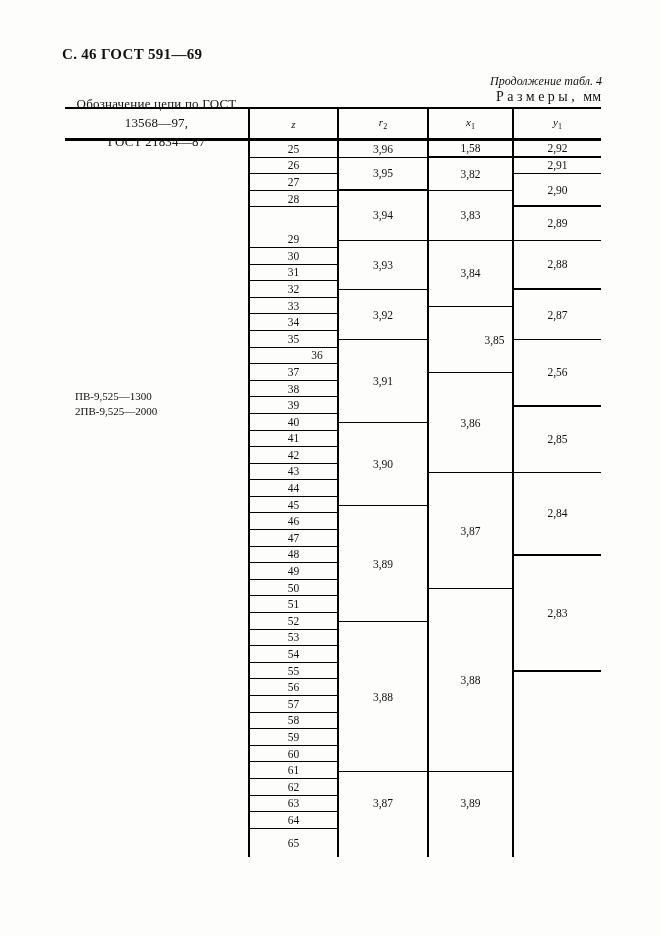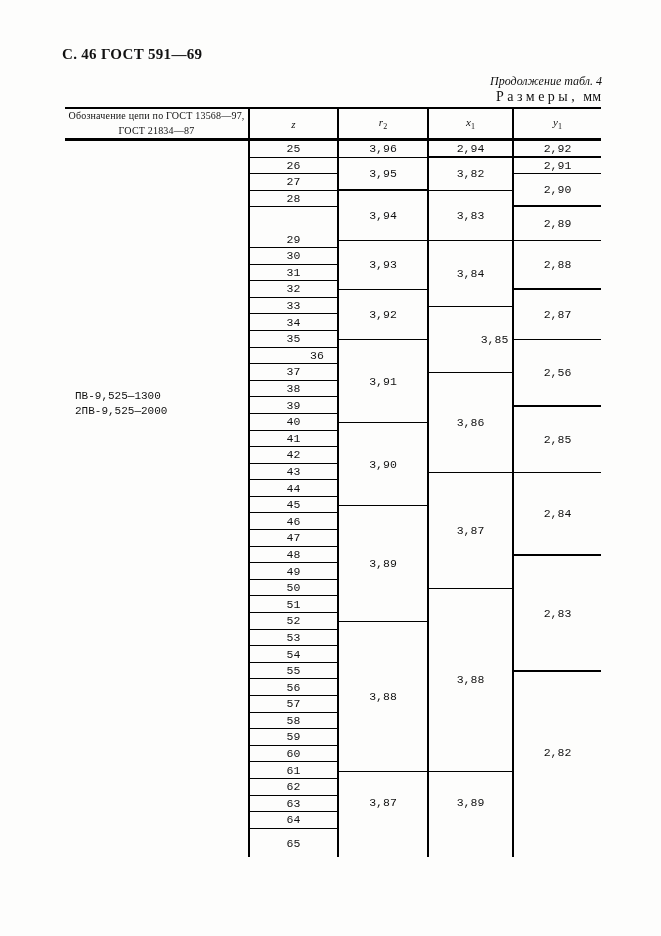--- a/index.html
+++ b/index.html
@@ -33,31 +33,31 @@
     display:flex;
     border-top:2px solid #000;
     border-bottom:3px solid #000;
     height:34px;box-sizing:border-box;
   }
   .hcell{
     display:flex;flex-direction:column;justify-content:center;align-items:center;
     box-sizing:border-box;text-align:center;
   }
   .hcell.bordered{border-left:2px solid #000;}
-  .hcell .small{font-size:10px;line-height:1.45;letter-spacing:0.2px;}
+  .hcell .small{font-size:13px;line-height:1.45;letter-spacing:0.2px;}
   .hcell .var{font-style:italic;font-size:11px;}
   .hcell sub{font-size:8px;font-style:normal;}
   .w-desig{width:183px;}
   .w-z{width:89px;}
   .w-r2{width:90px;}
   .w-x1{width:85px;}
   .w-y1{width:89px;}
 
   .tbody{display:flex;align-items:stretch;}
-  .tcol{display:flex;flex-direction:column;box-sizing:border-box;font-family:Liberation Mono, monospace;}
+  .tcol{display:flex;flex-direction:column;box-sizing:border-box;}
   .tcol.bordered{border-left:2px solid #000;}
   .cell{
     display:flex;align-items:center;justify-content:center;
     box-sizing:border-box;
     border-bottom:1px solid #000;
     font-size:11.5px;
   }
   .cell.thick{border-bottom-width:2px;}
   .cell.open{border-bottom:none;}
   .designation{
@@ -155,39 +155,38 @@
           <div class="cell" style="height: 49.8px;">3,94</div>
           <div class="cell" style="height: 49.8px;">3,93</div>
           <div class="cell" style="height: 49.8px;">3,92</div>
           <div class="cell" style="height: 83px;">3,91</div>
           <div class="cell" style="height: 83px;">3,90</div>
           <div class="cell" style="height: 116.2px;">3,89</div>
           <div class="cell" style="height: 149.4px;">3,88</div>
           <div class="cell open" style="height: 61.8px;">3,87</div>
         </div>
       <div class="tcol bordered w-x1" id="col-x1">
-          <div class="cell thick" style="height: 16.6px;">2,94</div>
+          <div class="cell thick" style="height: 16.6px;">1,58</div>
           <div class="cell" style="height: 33.2px;">3,82</div>
           <div class="cell" style="height: 49.8px;">3,83</div>
           <div class="cell" style="height: 66.4px;">3,84</div>
           <div class="cell" style="height: 66.4px; padding-left: 48px;">3,85</div>
           <div class="cell" style="height: 99.6px;">3,86</div>
           <div class="cell" style="height: 116.2px;">3,87</div>
           <div class="cell" style="height: 182.6px;">3,88</div>
           <div class="cell open" style="height: 61.8px;">3,89</div>
         </div>
       <div class="tcol bordered w-y1" id="col-y1">
           <div class="cell thick" style="height: 16.6px;">2,92</div>
           <div class="cell" style="height: 16.6px;">2,91</div>
           <div class="cell thick" style="height: 33.2px;">2,90</div>
           <div class="cell" style="height: 33.2px;">2,89</div>
           <div class="cell thick" style="height: 49.8px;">2,88</div>
           <div class="cell" style="height: 49.8px;">2,87</div>
           <div class="cell thick" style="height: 66.4px;">2,56</div>
           <div class="cell" style="height: 66.4px;">2,85</div>
           <div class="cell thick" style="height: 83px;">2,84</div>
           <div class="cell thick" style="height: 116.2px;">2,83</div>
-          <div class="cell open" style="height: 161.4px;">2,82</div>
         </div>
     </div>
 
   </div>
 </div>
 
 </body></html>

